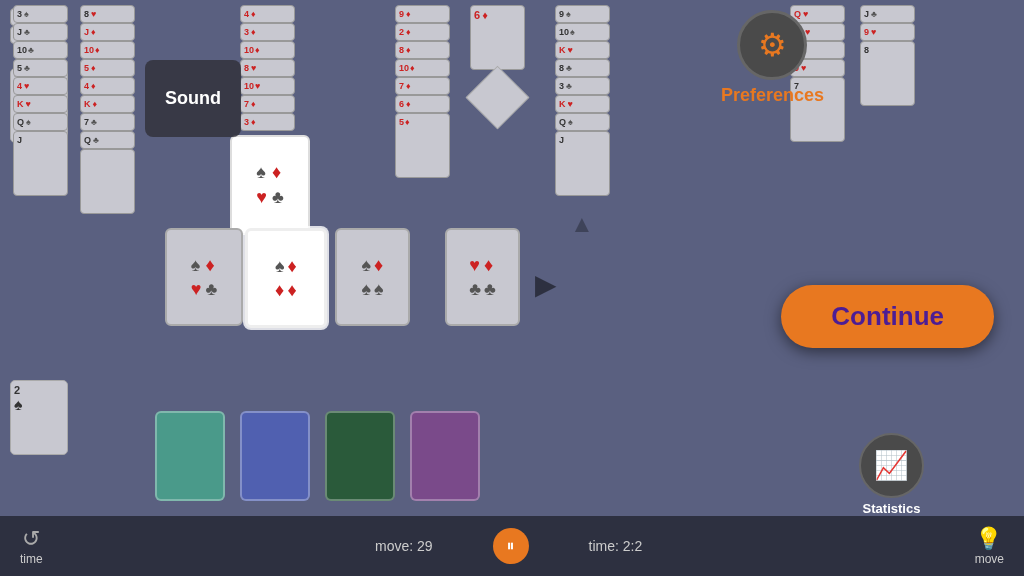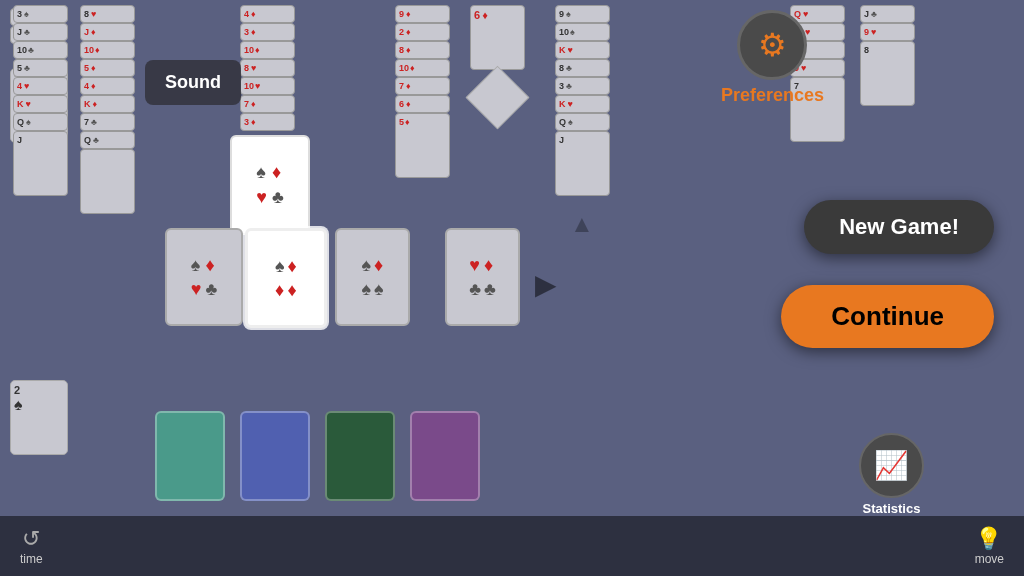--- a/index.html
+++ b/index.html
@@ -102,21 +102,21 @@
       margin-top: 5px;
     }
 
     
     .sound-row {
       position: absolute;
       top: 60px;
       left: 145px;
       background: rgba(50,50,60,0.85);
       border-radius: 8px;
-      padding: 12px 20px;
+      padding: 28px 20px;
       display: flex;
       align-items: center;
       gap: 22px;
       z-index: 10;
     }
 
     .sound-label {
       color: white;
       font-size: 18px;
       font-weight: bold;
@@ -164,21 +164,21 @@
       cursor: pointer;
       box-shadow: 0 4px 15px rgba(0,0,0,0.5);
     }
 
     
     .continue-btn {
       position: absolute;
       top: 285px;
       right: 30px;
       background: #e87820;
-      color: #000000;
+      color: #4c1d95;
       font-size: 26px;
       font-weight: bold;
       padding: 16px 50px;
       border-radius: 35px;
       cursor: pointer;
       box-shadow: 0 4px 15px rgba(0,0,0,0.5);
     }
 
     
     .statistics-panel {
@@ -412,35 +412,44 @@
     <div class="draw-card" style="background:#7a4a8a;"></div>
   </div>
 
   <div style="position:absolute;top:10px;right:200px;display:flex;flex-direction:column;align-items:center;">
     <div class="gear-btn">
       <span>⚙</span>
     </div>
     <span class="preferences-label">Preferences</span>
   </div>
 
-  <div class="new-game-btn">New Game!</div>
 
   <div class="continue-btn">Continue</div>
 
   <div class="statistics-panel">
     <div class="stats-btn">
       <span>📈</span>
     </div>
     <span class="stats-label">Statistics</span>
   </div>
 
   <div class="toolbar">
     <div class="toolbar-left">
       <span class="undo-icon">↺</span>
       <span>time</span>
     </div>
+    <div class="toolbar-center">
+      <span>
+        <span>move:</span>
+        <span>29</span>
+      </span>
+      <div class="pause-btn">
+        <span>⏸</span>
+      </div>
+      <span>time: 2:2</span>
+    </div>
     <div class="toolbar-right">
       <span class="hint-icon">💡</span>
       <span>move</span>
     </div>
   </div>
 
 </div>
 
 </body></html>

